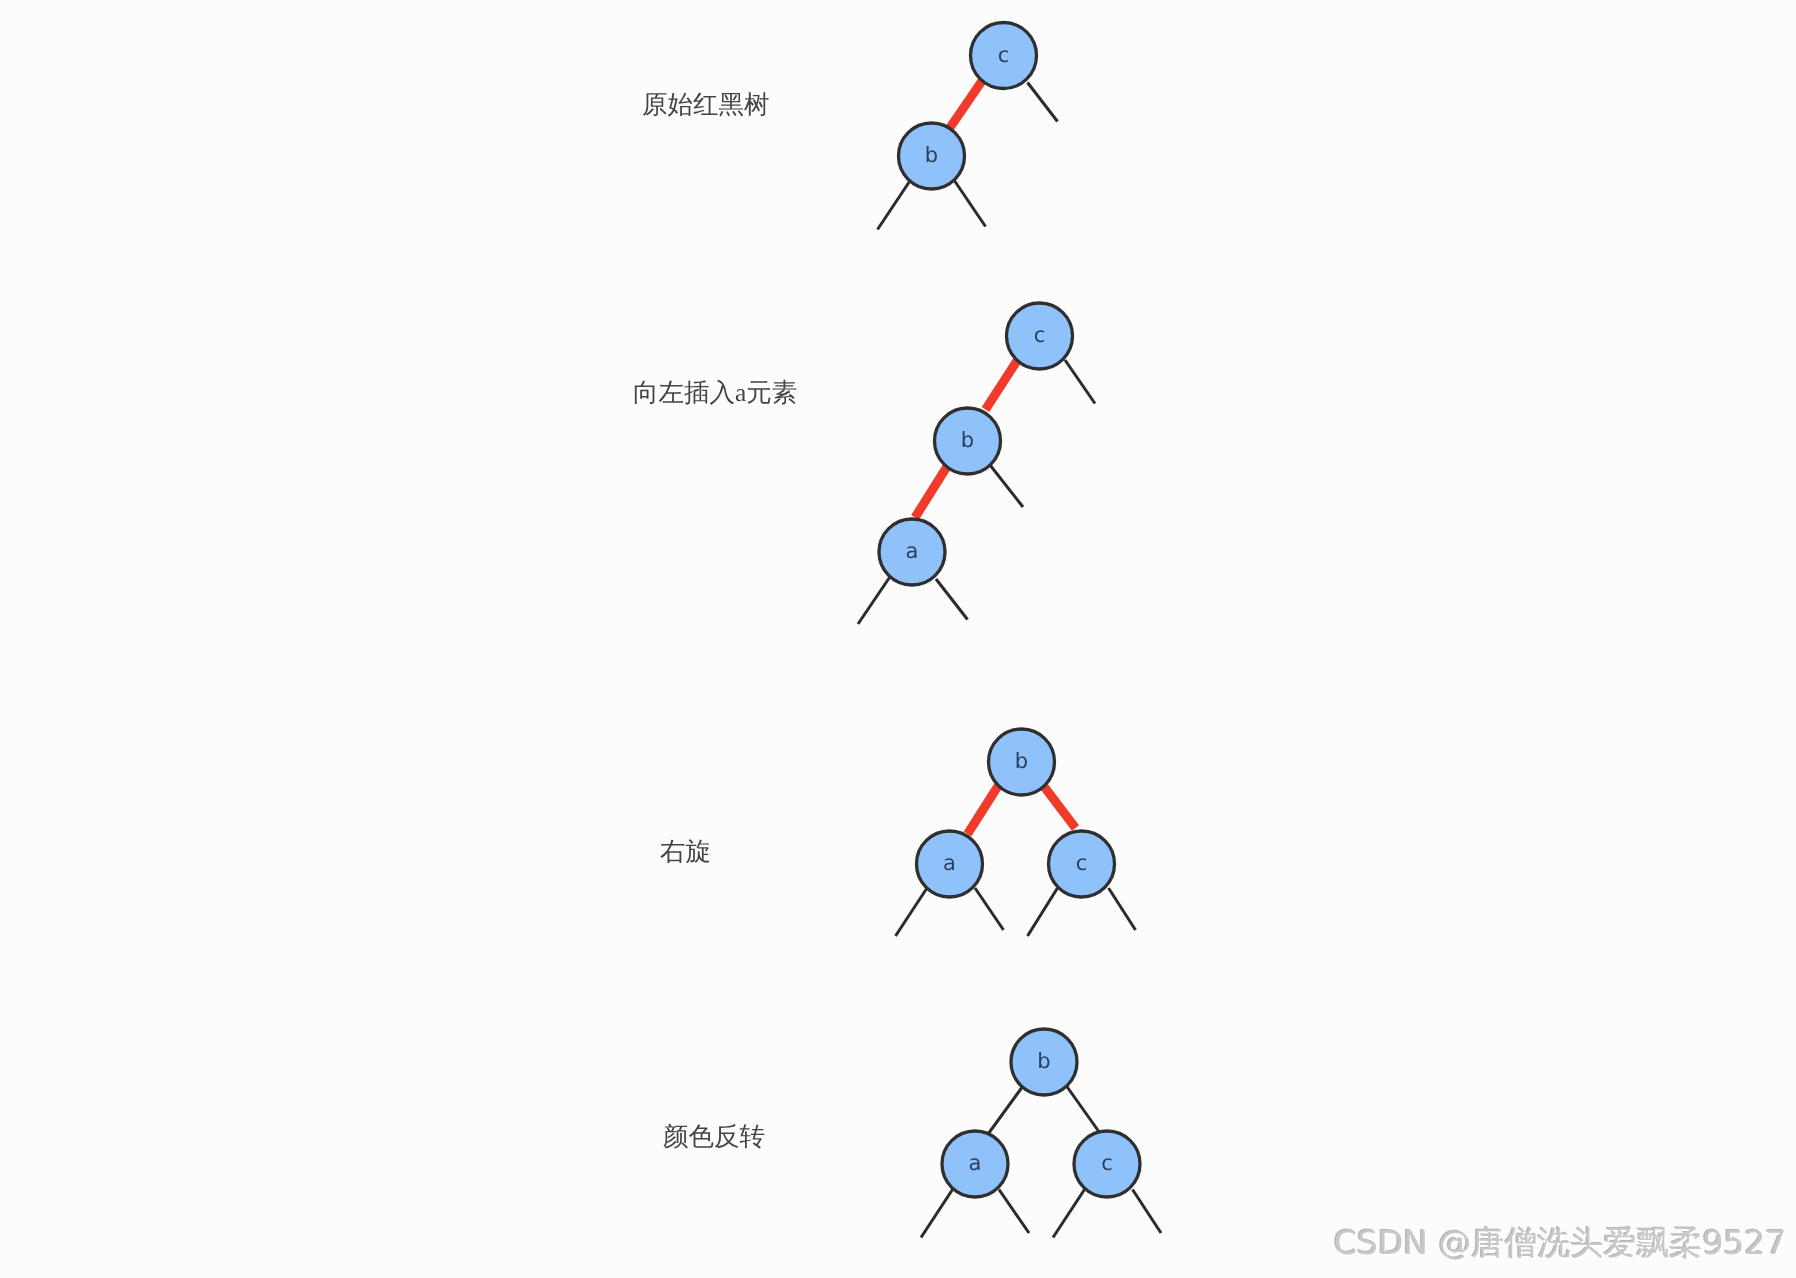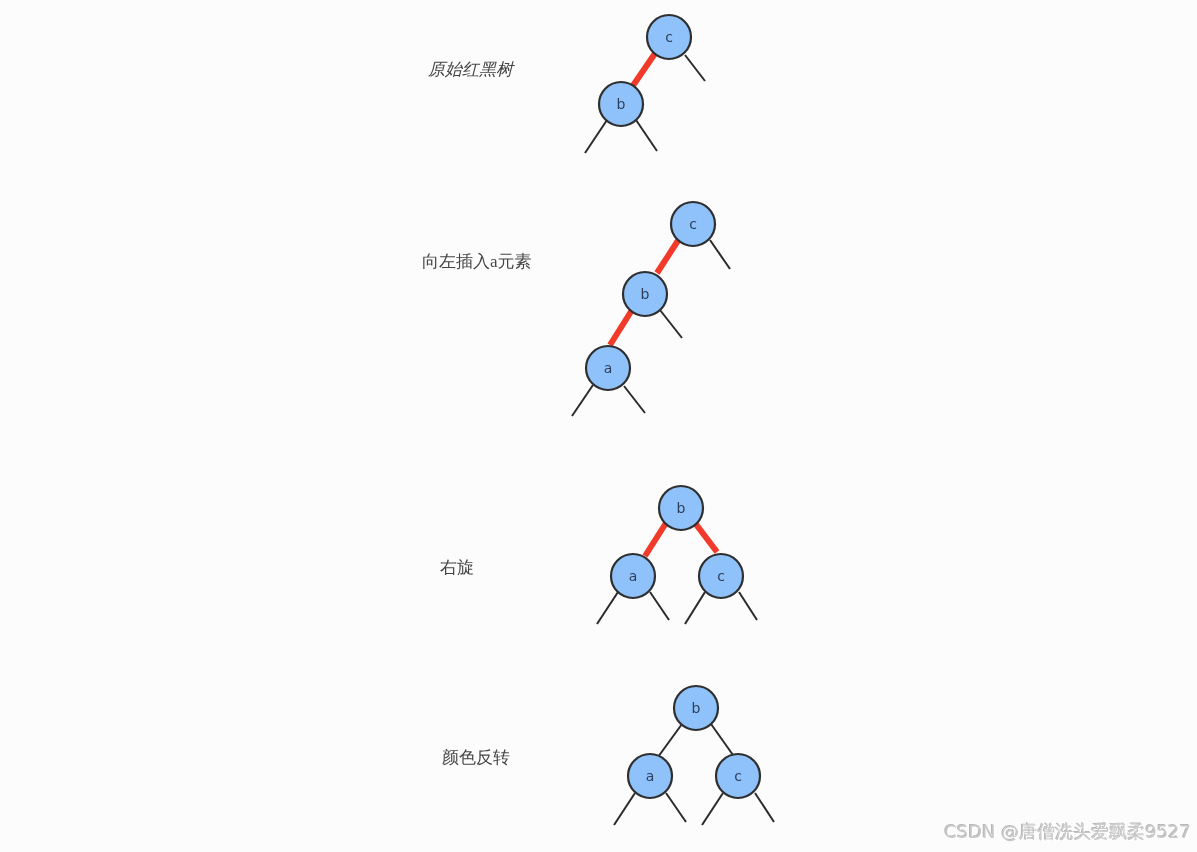--- a/index.html
+++ b/index.html
@@ -4,27 +4,27 @@
 <style>
   html, body { margin:0; padding:0; }
   body { width:1197px; height:852px; background:#fcfcfc; position:relative; overflow:hidden;
          font-family:"DejaVu Sans", sans-serif; }
   .label { position:absolute; font-size:17px; color:#444; white-space:nowrap; }
   svg#diagram { position:absolute; left:0; top:0; }
   .node circle { fill:#8fc2fb; stroke:#2f2f2f; stroke-width:2.2; }
   .node text { font-family:"DejaVu Sans", sans-serif; font-size:14px; fill:#2d3e5a; text-anchor:middle; dominant-baseline:central; }
   .edge-black { stroke:#2b2b2b; stroke-width:2; }
   .edge-red { stroke:#f23a2a; stroke-width:6; }
-  .watermark { position:absolute; right:6px; bottom:8px; font-size:18px; color:#c8c8c8;
+  .watermark { position:absolute; right:6px; bottom:8px; font-size:22px; color:#c8c8c8;
                text-shadow: 1px 1px 0 #ffffff, -1px -1px 0 #b8b8b8; }
 </style>
 </head>
 <body>
 
-<div class="label" style="left:428px;top:58px;font-style:italic;">原始红黑树</div>
+<div class="label" style="left:428px;top:58px;">原始红黑树</div>
 <div class="label" style="left:422px;top:250px;font-family:Liberation Serif, serif;">向左插入a元素</div>
 <div class="label" style="left:440px;top:556px;text-align:center;">右旋</div>
 <div class="label" style="left:442px;top:746px;">颜色反转</div>
 
 <svg id="diagram" width="1197" height="852">
 
   <g>
     <line class="edge-black" x1="685" y1="55" x2="705" y2="81"></line>
     <line class="edge-black" x1="607" y1="120" x2="585" y2="153"></line>
     <line class="edge-black" x1="636" y1="120" x2="657" y2="151"></line>

